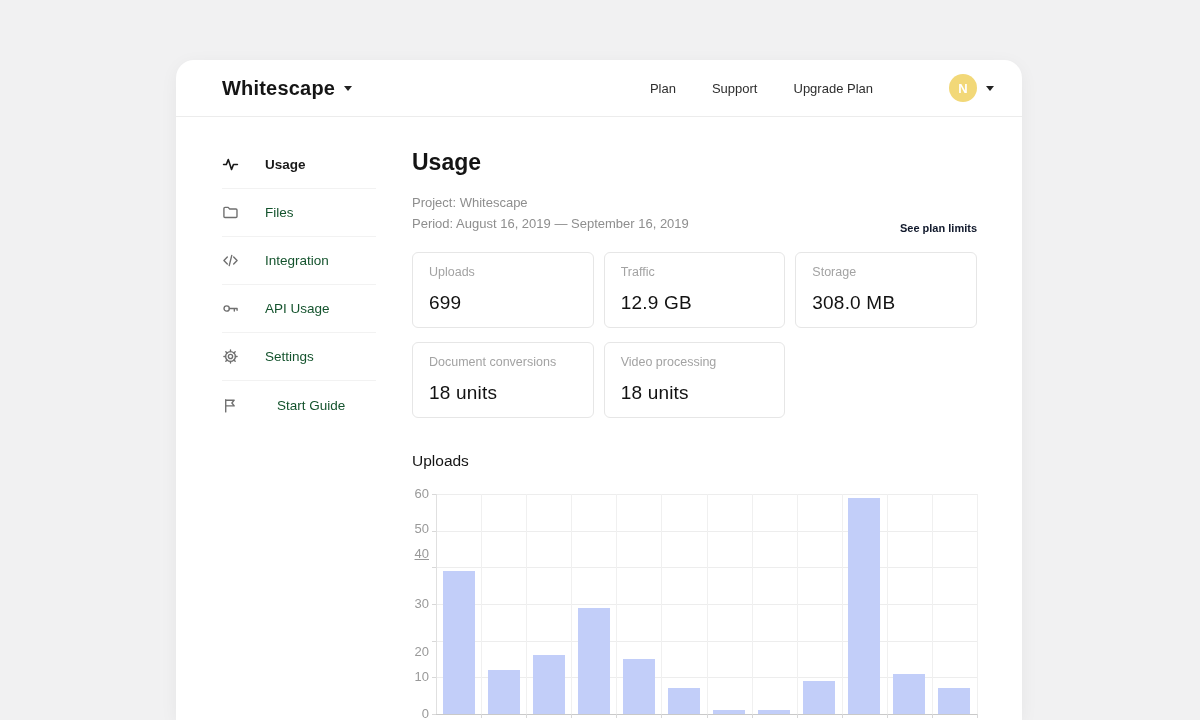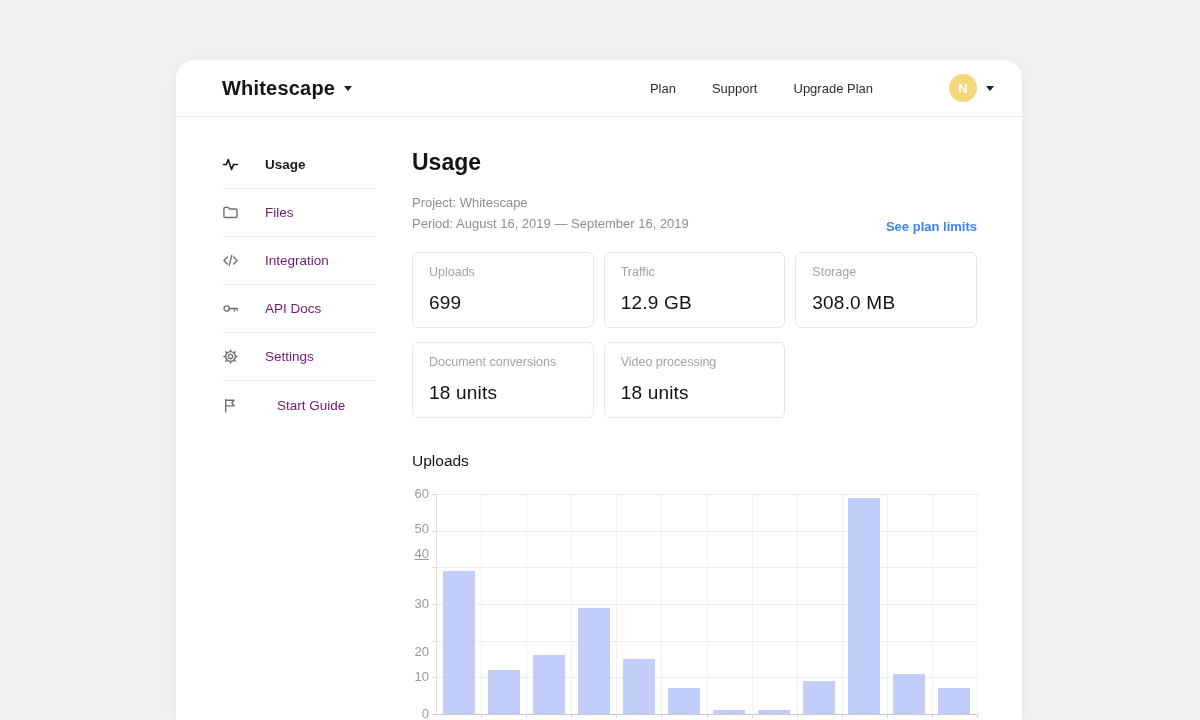--- a/index.html
+++ b/index.html
@@ -34,33 +34,33 @@
     width:28px; height:28px; border-radius:50%; background:#f2d878;
     color:#ffffff; font-size:13px; font-weight:700;
     display:flex; align-items:center; justify-content:center;
   }
   
   .row { display:flex; }
   .sidebar { width:200px; padding:24px 0 0 46px; flex-shrink:0; }
   .side-item {
     display:flex; align-items:center; gap:26px; height:48px;
     border-bottom:1px solid #f2f2f2; cursor:pointer;
-    font-size:13.5px; color:#701a75;
+    font-size:13.5px; color:#14532d;
   }
   .side-item:last-child { border-bottom:none;gap:38px; }
   .side-item .ic { width:17px; height:17px; color:#6f6f6f; flex-shrink:0; display:flex; }
   .side-item.active { color:#191919; font-weight:700; }
   .side-item.active .ic { color:#191919; }
   .ic svg { width:100%; height:100%; }
   
   .main { margin-left:36px; padding-top:32px; width:565px; }
   .page-title { font-size:23px; font-weight:700; color:#141414; }
   .meta-row { display:flex; justify-content:space-between; align-items:flex-end; margin-top:16px; }
   .meta-lines { font-size:13px; color:#8e8e8e; line-height:1.62; }
-  .plan-link { font-size:13px; font-weight:700; color:#3b82f6; cursor:pointer; }
+  .plan-link { font-size:11px; font-weight:700; color:#0f172a; cursor:pointer; }
   
   .stats {
     margin-top:18px; display:grid;
     grid-template-columns:repeat(3, 1fr); gap:14px 10px;
   }
   .stat-card {
     border:1px solid #e6e6e6; border-radius:6px;
     padding:12px 16px 13px; background:#fff; min-height:68px;
   }
   .stat-label { font-size:12.5px; color:#a3a3a3; }
@@ -130,21 +130,21 @@
         </span>
         <span>Integration</span>
       </div>
       <div class="side-item">
         <span class="ic">
           <svg viewBox="0 0 16 16" fill="none" stroke="currentColor" stroke-width="1.3" stroke-linecap="round" stroke-linejoin="round">
               <circle cx="4.4" cy="8" r="2.5"></circle>
               <path d="M6.9 8h7.3M11.6 8v2.4M14.2 8v1.7"></path>
             </svg>
         </span>
-        <span>API Docs</span>
+        <span>API Usage</span>
       </div>
       <div class="side-item">
         <span class="ic">
           <svg viewBox="0 0 16 16" fill="none" stroke="currentColor" stroke-width="1.3" stroke-linecap="round" stroke-linejoin="round">
               <circle cx="8" cy="8" r="2"></circle>
               <circle cx="8" cy="8" r="4.6"></circle>
               <path d="M8 1.8v1.6M8 12.6v1.6M1.8 8h1.6M12.6 8h1.6M3.6 3.6l1.1 1.1M11.3 11.3l1.1 1.1M12.4 3.6l-1.1 1.1M4.7 11.3l-1.1 1.1"></path>
             </svg>
         </span>
         <span>Settings</span>

